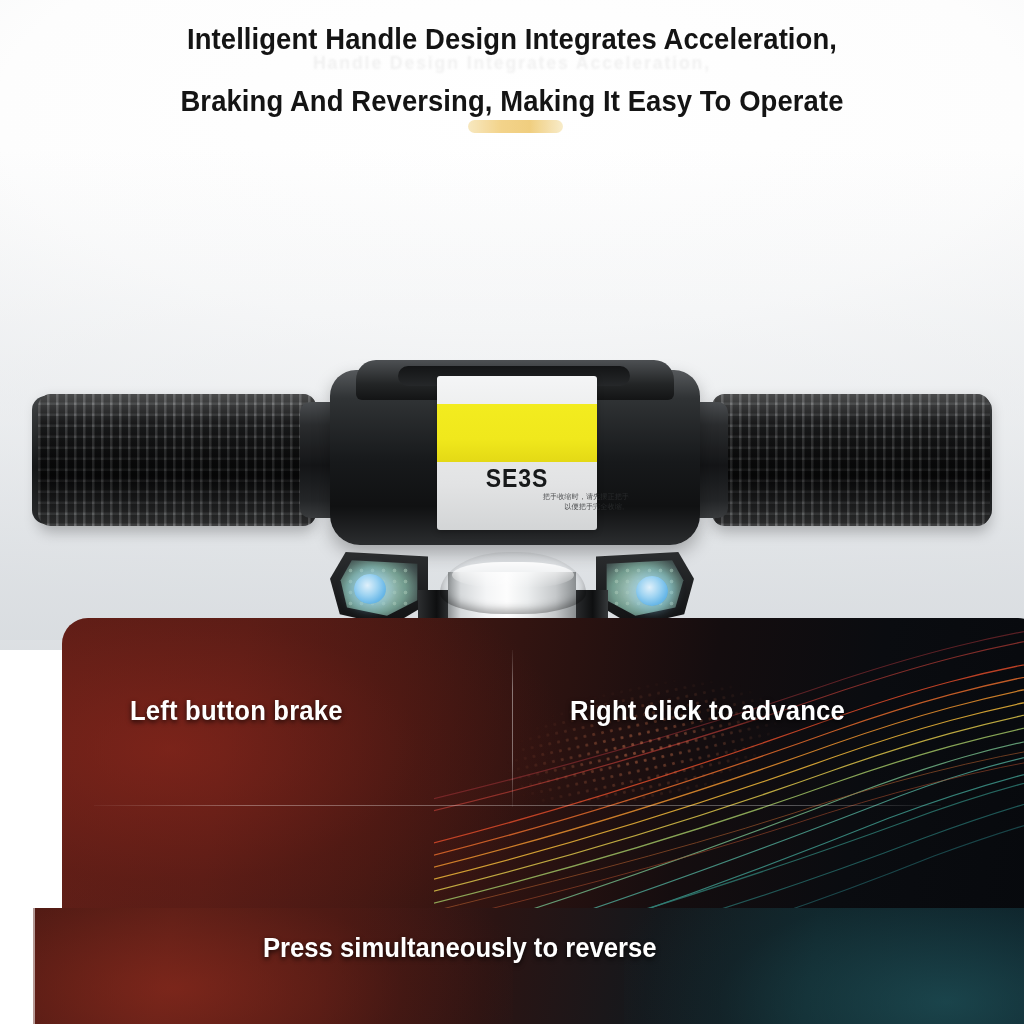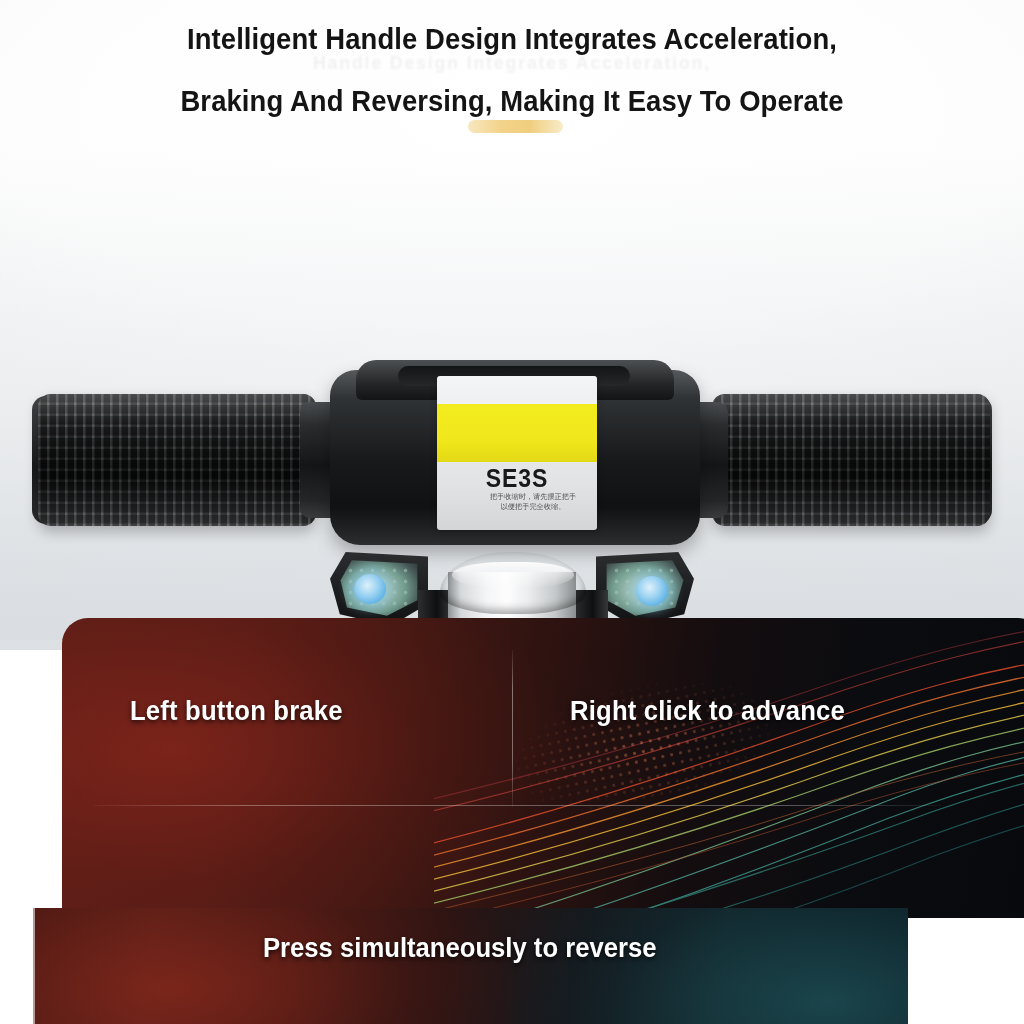--- a/index.html
+++ b/index.html
@@ -91,21 +91,21 @@
   .label-panel{position:absolute;left:437px;top:206px;width:160px;height:154px;
     background:linear-gradient(180deg,#f4f5f6 0%,#eceded 26%,#e2e3e4 70%,#d3d5d6 100%);
     border-radius:3px;
     box-shadow:0 2px 6px rgba(0,0,0,.22);}
   .label-yellow{position:absolute;left:0;top:28px;width:160px;height:58px;
     background:linear-gradient(180deg,#f3ec1f 0%,#f0e81c 60%,#e4d915 100%);}
   .label-brand{position:absolute;left:0;top:88px;width:160px;text-align:center;
     font-size:25px;font-weight:800;letter-spacing:1px;color:#17191a;
     font-family:"Liberation Sans","DejaVu Sans",sans-serif;
     transform:scaleX(.92);transform-origin:50% 50%;}
-  .label-cn{position:absolute;left:0;top:116px;width:192px;text-align:center;
+  .label-cn{position:absolute;left:0;top:116px;width:192px;text-align:right;
     font-size:7.2px;line-height:9.6px;color:#2d2f31;opacity:.82;
     font-family:"DejaVu Sans",sans-serif;filter:blur(.22px);}
 
   
   .thumb{position:absolute;top:382px;width:98px;height:74px;
     background:linear-gradient(180deg,#2b2d2f,#101112);
     box-shadow:0 4px 10px rgba(0,0,0,.4);}
   .thumb.left{left:330px;clip-path:polygon(16% 0%,100% 6%,100% 70%,62% 100%,10% 84%,0% 36%);}
   .thumb.right{left:596px;clip-path:polygon(0% 6%,84% 0%,100% 36%,90% 84%,38% 100%,0% 70%);}
   .thumb-face{position:absolute;left:9px;top:7px;right:9px;bottom:8px;
@@ -184,21 +184,21 @@
     position:absolute;top:78px;color:#fff;font-size:27px;font-weight:700;
     letter-spacing:.2px;white-space:nowrap;
     transform:scaleX(.95);transform-origin:0 50%;
     text-shadow:0 2px 5px rgba(0,0,0,.75);
   }
   .cap.left{left:68px;}
   .cap.right{left:508px;}
 
   
   .bottom{
-    position:absolute;left:33px;top:908px;width:875px;height:116px;overflow:hidden;
+    position:absolute;left:33px;top:908px;width:991px;height:116px;overflow:hidden;
     background:
       linear-gradient(100deg,#4e1b15 0%,#5b2019 14%,#4a1a15 30%,#2b1413 46%,#15181c 62%,#11262b 78%,#0d1f26 100%);
   }
   .bottom-glow{position:absolute;left:-40px;top:-70px;width:520px;height:300px;
     background:radial-gradient(ellipse at 35% 50%,rgba(145,42,28,.60) 0%,rgba(90,26,18,.28) 48%,transparent 75%);}
   .bottom-teal{position:absolute;right:-60px;top:-60px;width:460px;height:280px;
     background:radial-gradient(ellipse at 70% 55%,rgba(36,96,104,.55) 0%,rgba(18,48,56,.25) 50%,transparent 78%);}
   .cap-bottom{
     position:absolute;left:230px;top:25px;color:#fff;font-size:27px;font-weight:700;
     white-space:nowrap;transform:scaleX(.95);transform-origin:0 50%;

